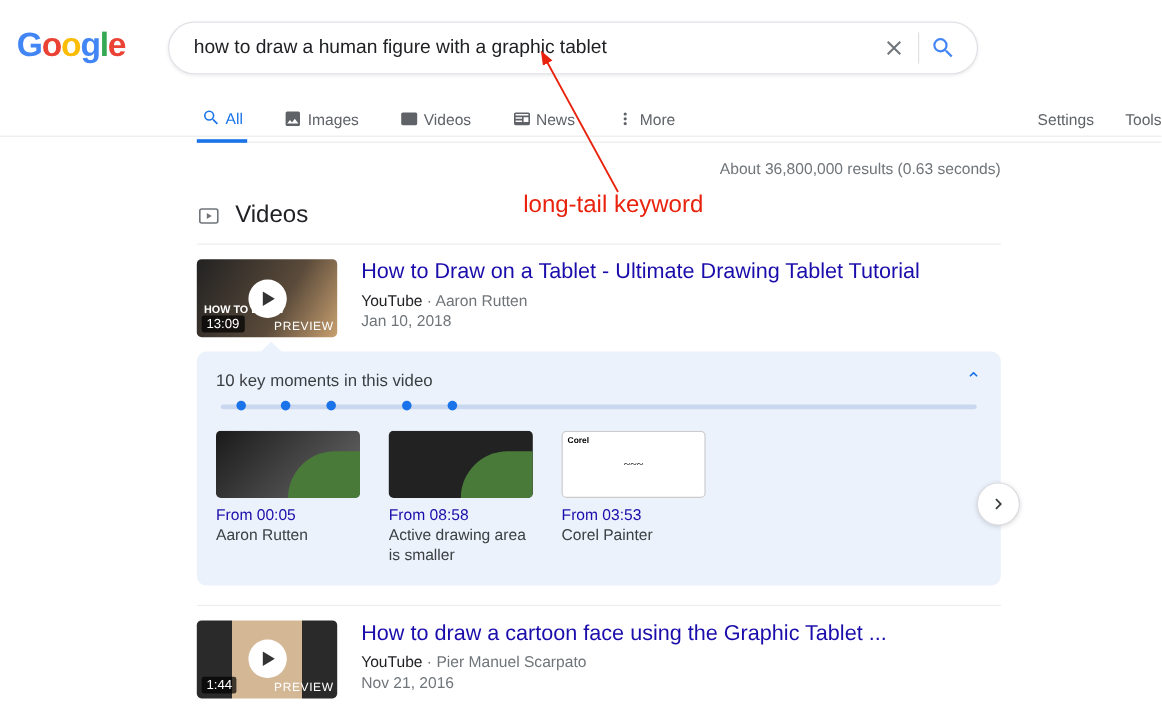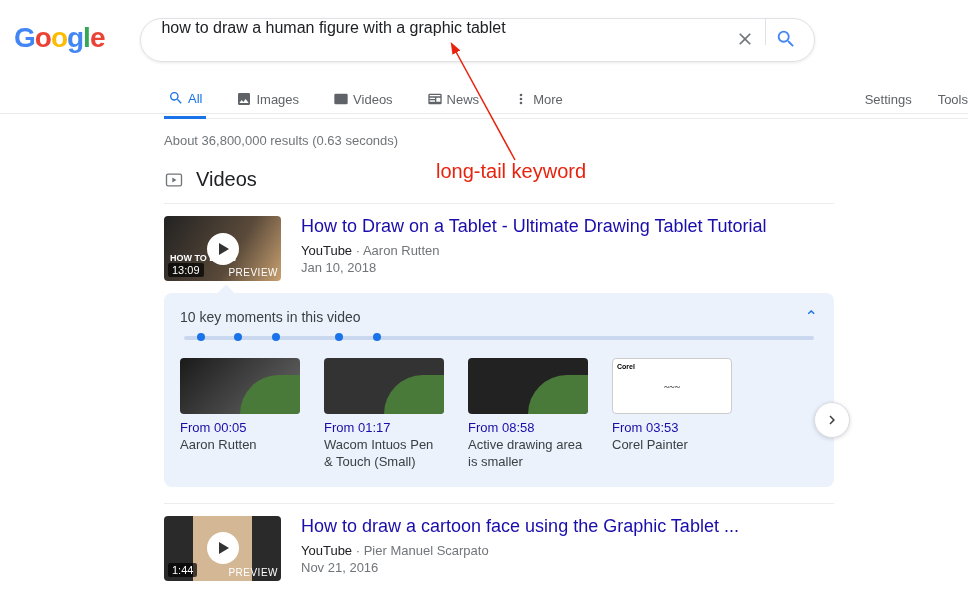--- a/index.html
+++ b/index.html
@@ -1,34 +1,34 @@
 <!DOCTYPE html>
 <html><head>
 <meta charset="utf-8">
 <style>
   * { box-sizing: border-box; margin: 0; padding: 0; }
   body { font-family: arial, sans-serif; font-size: 14px; color: #202124; background: #fff; width: 968px; height: 606px; overflow: hidden; position: relative; }
   .header { display: flex; align-items: flex-start; padding: 18px 0 0 14px; }
   .logo { margin-right: 36px; margin-top: 4px; }
   .logo span { font-size: 28px; font-weight: bold; letter-spacing: -1px; }
   .lg-b { color:#4285F4; } .lg-r { color:#EA4335; } .lg-y { color:#FBBC05; } .lg-g { color:#34A853; }
-  .searchbar { flex: 0 0 675px; height: 44px; border: 1px solid #dfe1e5; border-radius: 24px; display: flex; align-items: flex-start; padding: 0 8px 0 20px; box-shadow: 0 1px 3px rgba(32,33,36,.1); }
+  .searchbar { flex: 0 0 675px; height: 44px; border: 1px solid #dfe1e5; border-radius: 24px; display: flex; align-items: center; padding: 0 8px 0 20px; box-shadow: 0 1px 3px rgba(32,33,36,.1); }
   .searchbar input { flex: 1; border: none; outline: none; font-size: 16px; color: #202124; background: transparent; }
   .clear-btn, .search-btn { width: 40px; height: 40px; display:flex; align-items:center; justify-content:center; cursor:pointer; }
   .clear-btn svg { width:20px; height:20px; fill:#70757a; }
   .divider { width:1px; height:26px; background:#dfe1e5; }
   .search-btn svg { width:22px; height:22px; fill:#4285F4; }
   .tabs-row { display:flex; align-items:center; margin: 18px 0 0 164px; border-bottom:1px solid #ebebeb; padding-bottom:0; color:#5f6368; font-size:13px; }
   .tab { display:flex; align-items:center; gap:4px; padding: 10px 4px; margin-right: 26px; cursor:pointer; }
   .tab.active { color:#1a73e8; border-bottom:3px solid #1a73e8; margin-bottom:-1px; }
   .tab svg { width:16px; height:16px; fill: currentColor; }
   .right-tools { margin-left:auto; display:flex; gap:26px; }
   .right-tools span { cursor:pointer; }
   .content { margin-left: 164px; max-width: 670px; }
-  .stats { color:#70757a; font-size:13px; margin: 14px 0 20px; }
+  .stats { color:#70757a; font-size:13px; margin: 14px 0 20px; text-align: right; }
   .section-head { display:flex; align-items:center; gap:12px; font-size:20px; margin-bottom:12px; }
   .section-head svg { width:20px; height:20px; stroke:#70757a; fill:none; stroke-width:1.6; }
   hr.sep { border:none; border-top:1px solid #ecedef; margin-bottom: 12px; }
   .result { display:flex; gap:20px; margin-bottom:12px; }
   .thumb { width:117px; height:65px; background:#3c3c3c; border-radius:4px; position:relative; flex-shrink:0; overflow:hidden; }
   .thumb .play { position:absolute; top:50%; left:50%; transform:translate(-50%,-50%); width:32px; height:32px; background:#fff; border-radius:50%; display:flex; align-items:center; justify-content:center; }
   .thumb .play::after { content:""; border-left:10px solid #333; border-top:6px solid transparent; border-bottom:6px solid transparent; margin-left:3px; }
   .thumb .dur { position:absolute; left:4px; bottom:4px; background:rgba(0,0,0,.7); color:#fff; font-size:11px; padding:1px 4px; border-radius:2px; }
   .thumb .prev { position:absolute; right:3px; bottom:3px; color:#fff; font-size:10px; letter-spacing:.5px; }
   .thumb .howto { position:absolute; left:6px; bottom:18px; color:#fff; font-size:9px; font-weight:bold; line-height:1; }
@@ -154,27 +154,20 @@
     </div>
     <div class="moments-row" id="moments-row">
         <div class="moment">
     <div class="mthumb" style="background:linear-gradient(135deg,#1a1a1a 0%,#6a6a6a 100%);">
             <div class="hand"></div>
           </div>
     <div class="ts">From 00:05</div>
     <div class="lbl">Aaron Rutten</div>
         </div>
         <div class="moment">
-    <div class="mthumb" style="background:#333;">
-            <div class="hand"></div>
-          </div>
-    <div class="ts">From 01:17</div>
-    <div class="lbl">Wacom Intuos Pen &amp; Touch (Small)</div>
-        </div>
-        <div class="moment">
     <div class="mthumb" style="background:#222;">
             <div class="hand"></div>
           </div>
     <div class="ts">From 08:58</div>
     <div class="lbl">Active drawing area is smaller</div>
         </div>
         <div class="moment">
     <div class="mthumb" style="background:#fff;border:1px solid #ccc;">
             <div class="txt" style="color:#000;">Corel</div>
             <div style="position:absolute;inset:0;display:flex;align-items:center;justify-content:center;color:#000;font-family:cursive;font-size:10px;">~~~</div>

